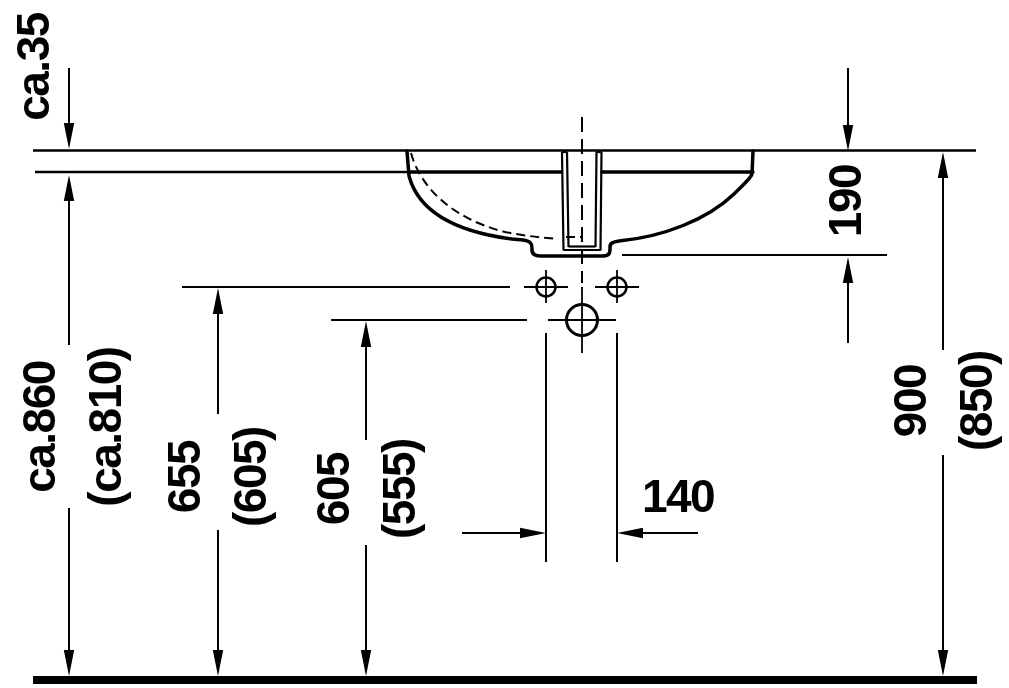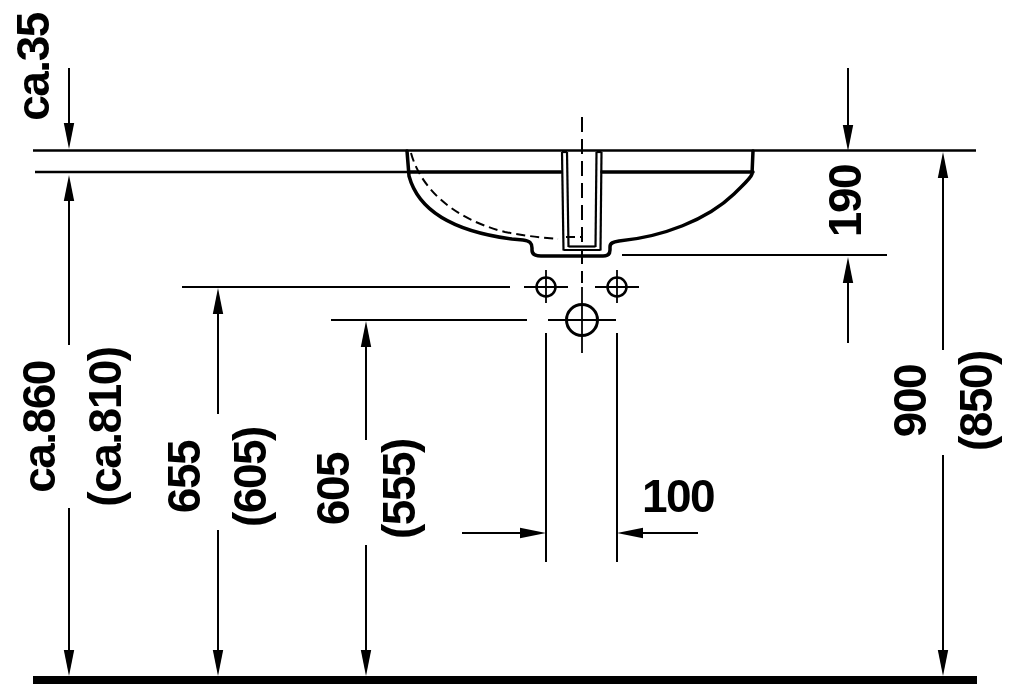--- a/index.html
+++ b/index.html
@@ -159,21 +159,21 @@
   <div class="dim-label" style="left:217px;top:477px;">
     <span class="ln">655</span>
     <span class="ln">(605)</span>
   </div>
 
   <div class="dim-label" style="left:366px;top:489px;">
     <span class="ln">605</span>
     <span class="ln">(555)</span>
   </div>
 
-  <div class="dim-label horiz" style="left:678px;top:496px;">100</div>
+  <div class="dim-label horiz" style="left:678px;top:496px;">140</div>
 
   <div class="dim-label" style="left:845px;top:201px;">190</div>
 
   <div class="dim-label" style="left:943px;top:401px;">
     <span class="ln">900</span>
     <span class="ln">(850)</span>
   </div>
 
 </div>
 

